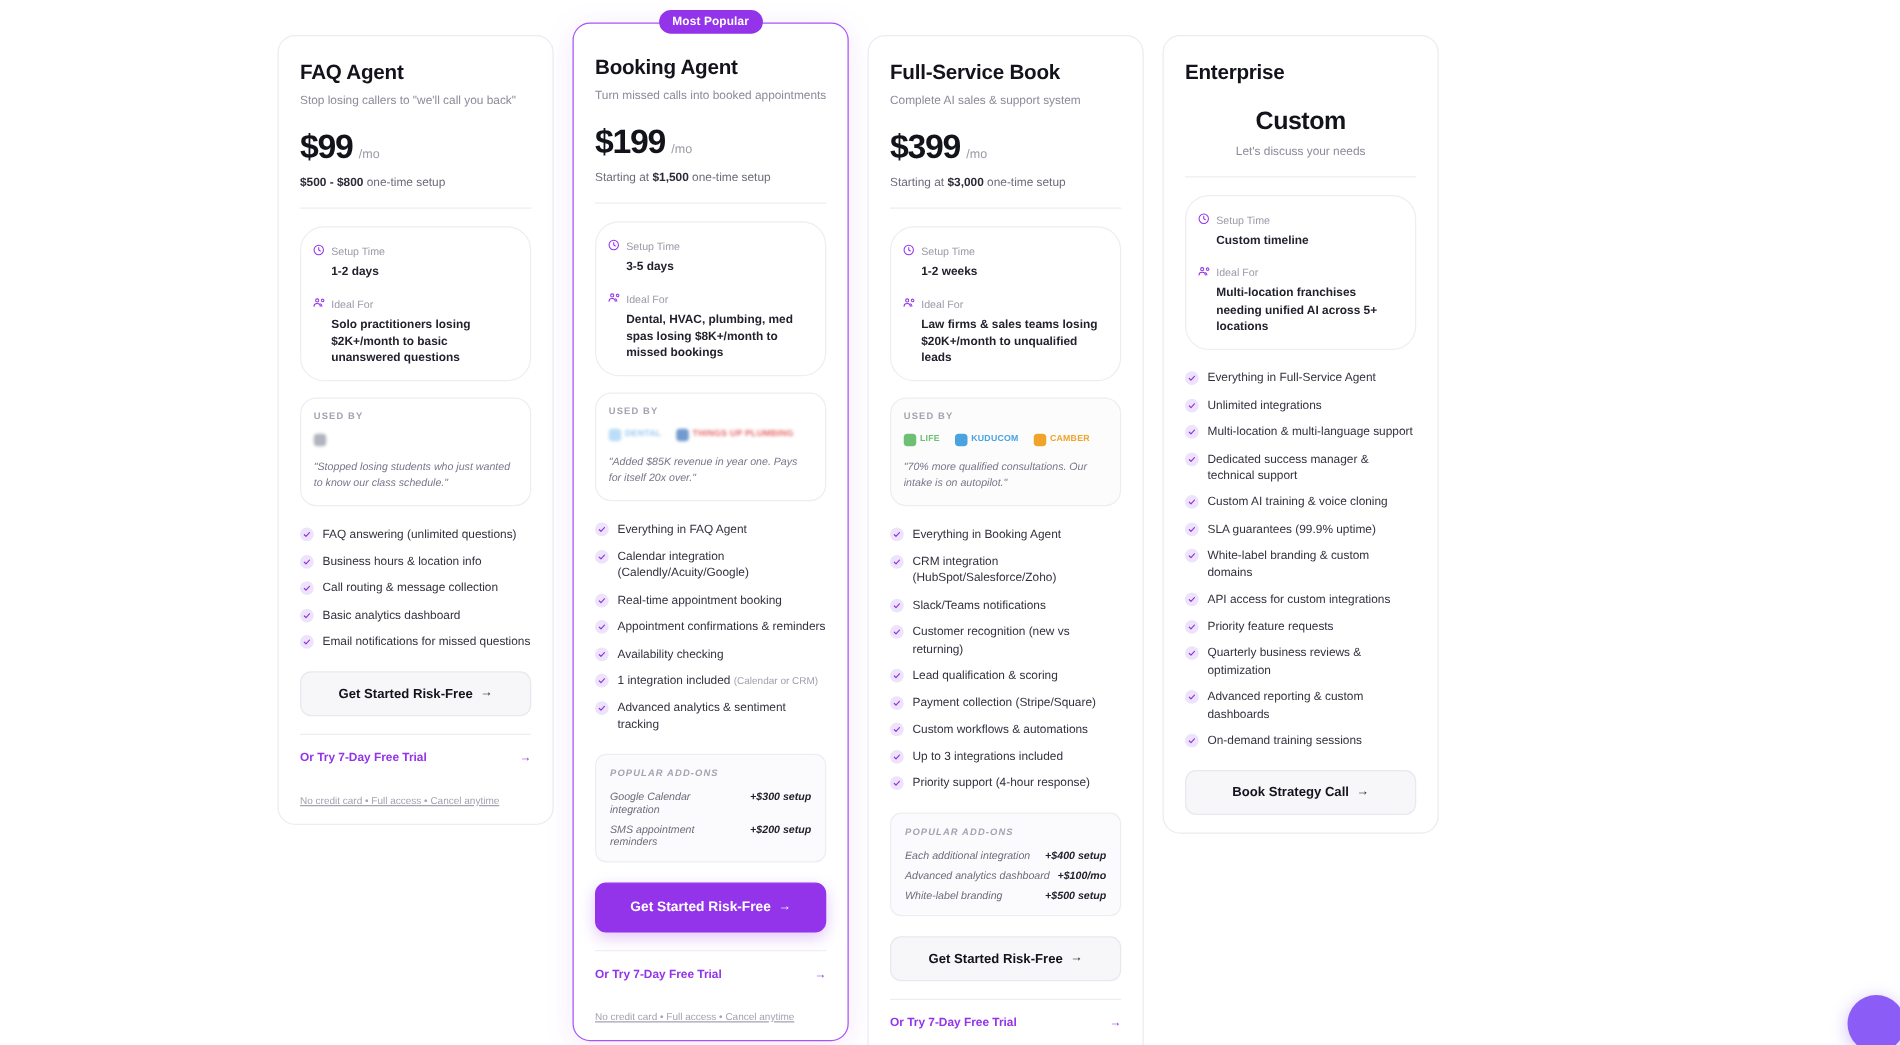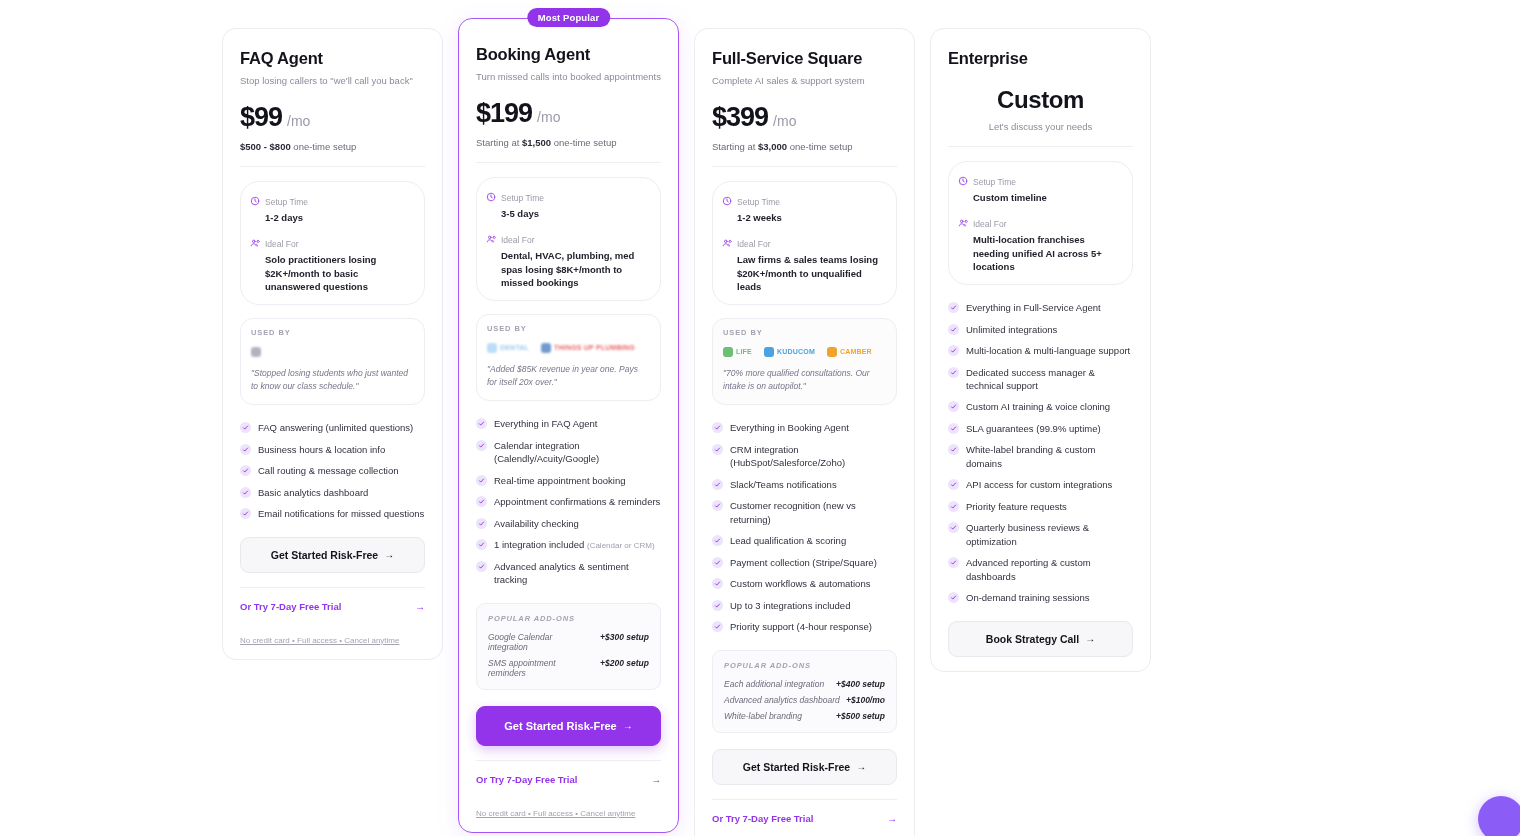--- a/index.html
+++ b/index.html
@@ -65,31 +65,31 @@
     min-height: 14px;
   }
 
   .price-row { display: flex; align-items: baseline; gap: 5px; }
   .price {
     font-size: 27px;
     font-weight: 700;
     color: #13131c;
     letter-spacing: -1px;
   }
-  .price-per { font-size: 14px; color: #9a9aa8; }
+  .price-per { font-size: 10px; color: #9a9aa8; }
   .setup-note {
     font-size: 9.5px;
     color: #6b6b7b;
     margin-top: 8px;
   }
   .setup-note b { color: #2a2a38; font-weight: 600; }
 
   .custom-price {
     text-align: center;
-    font-size: 24px;
+    font-size: 20px;
     font-weight: 700;
     color: #13131c;
     margin-top: 12px;
     letter-spacing: -0.4px;
   }
   .custom-sub {
     text-align: center;
     font-size: 9.5px;
     color: #8b8b9b;
     margin-top: 7px;
@@ -450,21 +450,21 @@
           <span class="arw">→</span>
         </button>
         <div class="foot-div"></div>
         <div class="trial">
           <span>Or Try 7-Day Free Trial</span>
           <span class="arw">→</span>
         </div>
         <div class="fineprint">No credit card • Full access • Cancel anytime</div>
       </div>
       <div class="card">
-        <div class="card-title">Full-Service Square</div>
+        <div class="card-title">Full-Service Book</div>
         <div class="card-sub">Complete AI sales &amp; support system</div>
         <div class="price-row">
           <span class="price">$399</span>
           <span class="price-per">/mo</span>
         </div>
         <div class="setup-note"><span>Starting at </span><b>$3,000</b><span> one-time setup</span></div>
         <div class="divider"></div>
         <div class="info-box">
           <div class="info-line">
             <span class="info-ico"><svg viewBox="0 0 24 24" fill="none" stroke="#9333ea" stroke-width="2" stroke-linecap="round">

